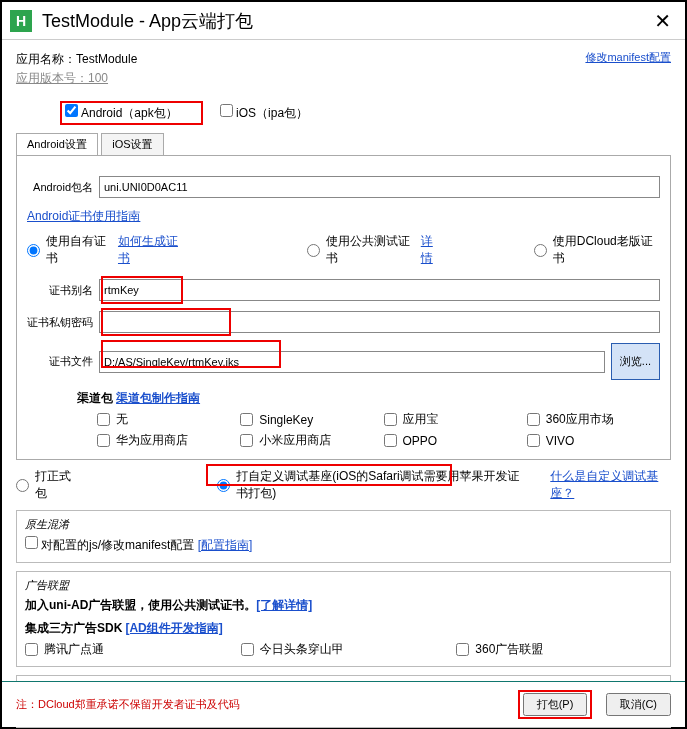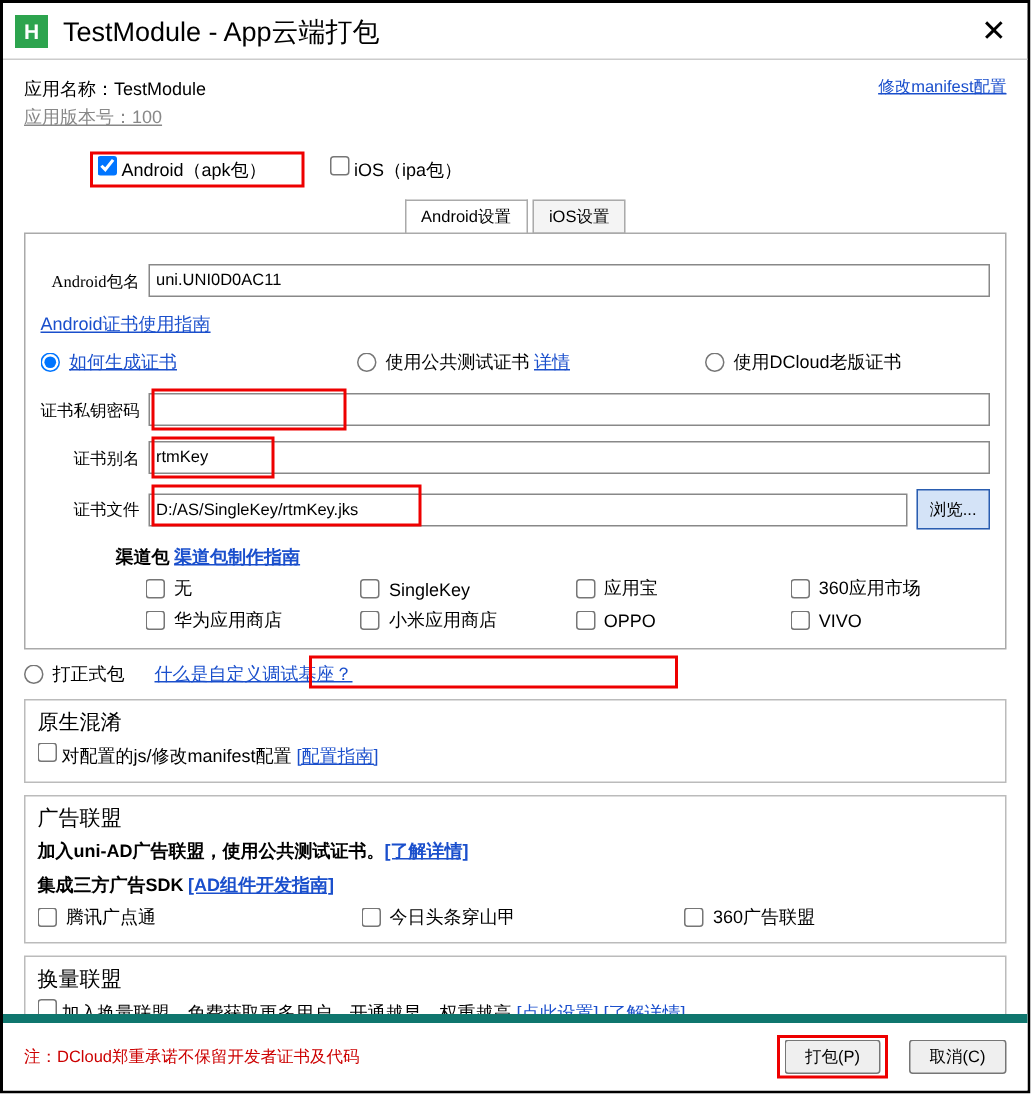--- a/index.html
+++ b/index.html
@@ -12,36 +12,36 @@
 .content { padding: 10px 14px; }
 .top-row { display: flex; justify-content: space-between; align-items: flex-start; }
 .app-name { font-size: 14px; }
 .app-ver { color: #888; font-size: 11px; margin-top: 2px; text-decoration: underline; }
 .manifest-link { color: #1a4fcc; text-decoration: underline; font-size: 11px; }
 a, .link { color: #1a4fcc; text-decoration: underline; cursor: pointer; }
 .platform-row { margin: 14px 0 8px 0; padding-left: 44px; }
 .platform-row label { margin-right: 20px; }
 .redbox { border: 2px solid #e00; padding: 1px 3px; display: inline-block; }
 .redbox-abs { border: 2px solid #e00; position: absolute; pointer-events: none; }
-.tabs { margin-top: 6px; text-align: center; }
+.tabs { margin-top: 6px; }
 .tab { display: inline-block; padding: 3px 10px; border: 1px solid #aaa; background: #f4f4f4; font-size: 11px; cursor: pointer; }
 .tab.active { background: #fff; border-bottom: 1px solid #fff; }
 .tab-body { border: 1px solid #aaa; margin-top: -1px; padding: 10px; position: relative; }
 .field-row { display: flex; align-items: center; margin: 10px 0; }
-.field-label { width: 72px; text-align: right; padding-right: 6px; font-size: 11px; font-family: Liberation Serif, serif; }
+.field-label { width: 72px; text-align: right; padding-right: 6px; font-size: 11px; }
 .field-row input[type=text] { flex: 1; height: 22px; border: 1px solid #888; padding: 0 4px; font-size: 11px; }
-.browse-btn { height: 27px; border: 1px solid #2a5db0; background: #d4e3f7; padding: 0 8px; margin-left: 6px; cursor: pointer; font-size: 11px; }
+.browse-btn { height: 37px; border: 1px solid #2a5db0; background: #d4e3f7; padding: 0 8px; margin-left: 6px; cursor: pointer; font-size: 11px; }
 .radio-row { display: flex; gap: 30px; margin: 8px 0 12px 0; font-size: 11px; }
 .radio-item { display: flex; align-items: center; gap: 3px; }
 .fieldset { border: 1px solid #bbb; margin: 8px 0; padding: 6px 8px 8px 8px; }
-.fieldset-title { font-size: 14px; margin-bottom: 4px; }
+.fieldset-title { font-size: 11px; margin-bottom: 4px; font-style: italic; }
 .checks { display: grid; grid-template-columns: repeat(4, 1fr); gap: 4px 10px; }
 .checks label { font-size: 11px; display: flex; align-items: center; gap: 3px; }
 .debug-row { display: flex; align-items: center; gap: 20px; margin: 8px 0; font-size: 11px; }
-.footer { position: absolute; bottom: 0; left: 0; right: 0; border-top: 6px solid #0f766e; padding: 8px 14px; display: flex; justify-content: space-between; align-items: center; background: #fff; }
+.footer { position: absolute; bottom: 0; left: 0; right: 0; border-top: 1px solid #0f766e; padding: 8px 14px; display: flex; justify-content: space-between; align-items: center; background: #fff; }
 .footer-note { color: #c00; font-size: 11px; }
 .footer-btns button { padding: 2px 12px; font-size: 11px; cursor: pointer; }
 input[type=checkbox], input[type=radio] { margin: 0 3px 0 0; cursor: pointer; }
 .smalltext { font-size: 11px; font-weight: bold; }
 </style>
 </head>
 <body>
 
 <div class="window">
   <div class="titlebar">
@@ -78,42 +78,43 @@
     <div class="tab-body">
       <div class="field-row">
         <div class="field-label">Android包名</div>
         <input type="text" value="uni.UNI0D0AC11" style="">
       </div>
       <div style="margin:8px 0"><a>Android证书使用指南</a></div>
 
       <div class="radio-row">
         <div class="radio-item">
             <input type="radio" name="cert" checked="" style="">
+            <span>使用自有证书</span> 
             <a>如何生成证书</a>
           </div>
         <div class="radio-item" style="margin-left:90px">
             <input type="radio" name="cert" style="">
             <span>使用公共测试证书</span> 
             <a>详情</a>
           </div>
         <div class="radio-item" style="margin-left:60px">
             <input type="radio" name="cert" style="">
             <span>使用DCloud老版证书</span>
           </div>
       </div>
 
       <div class="field-row" style="position:relative">
+        <div class="field-label">证书别名</div>
+        <input type="text" value="rtmKey" style="">
+        <div class="redbox-abs" style="left:74px;top:-3px;width:82px;height:28px"></div>
+      </div>
+      <div class="field-row" style="position:relative">
         <div class="field-label">证书私钥密码</div>
         <input type="text" value="" style="">
         <div class="redbox-abs" style="left:74px;top:-3px;width:130px;height:28px"></div>
-      </div>
-      <div class="field-row" style="position:relative">
-        <div class="field-label">证书别名</div>
-        <input type="text" value="rtmKey" style="">
-        <div class="redbox-abs" style="left:74px;top:-3px;width:82px;height:28px"></div>
       </div>
       <div class="field-row" style="position:relative">
         <div class="field-label">证书文件</div>
         <input type="text" value="D:/AS/SingleKey/rtmKey.jks" style="">
         <button class="browse-btn">浏览...</button>
         <div class="redbox-abs" style="left:74px;top:-3px;width:180px;height:28px"></div>
       </div>
 
       <div style="margin:8px 0 4px 50px" class="smalltext">
         <span>渠道包</span>
@@ -153,20 +154,24 @@
             <span>VIVO</span>
           </label>
       </div>
     </div>
 
     <div class="debug-row" style="position:relative">
       <label class="radio-item">
           <input type="radio" name="pack" style="">
           <span>打正式包</span>
         </label>
+      <label class="radio-item" style="margin-left:120px">
+          <input type="radio" name="pack" checked="" style="">
+          <span>打自定义调试基座(iOS的Safari调试需要用苹果开发证书打包)</span>
+        </label>
       <a>什么是自定义调试基座？</a>
       <div class="redbox-abs" style="left:190px;top:-4px;width:246px;height:22px"></div>
     </div>
 
     <div class="fieldset">
       <div class="fieldset-title">原生混淆</div>
       <label><input type="checkbox" style=""><span>对配置的js/修改manifest配置</span></label>
       <a>[配置指南]</a>
     </div>
 

